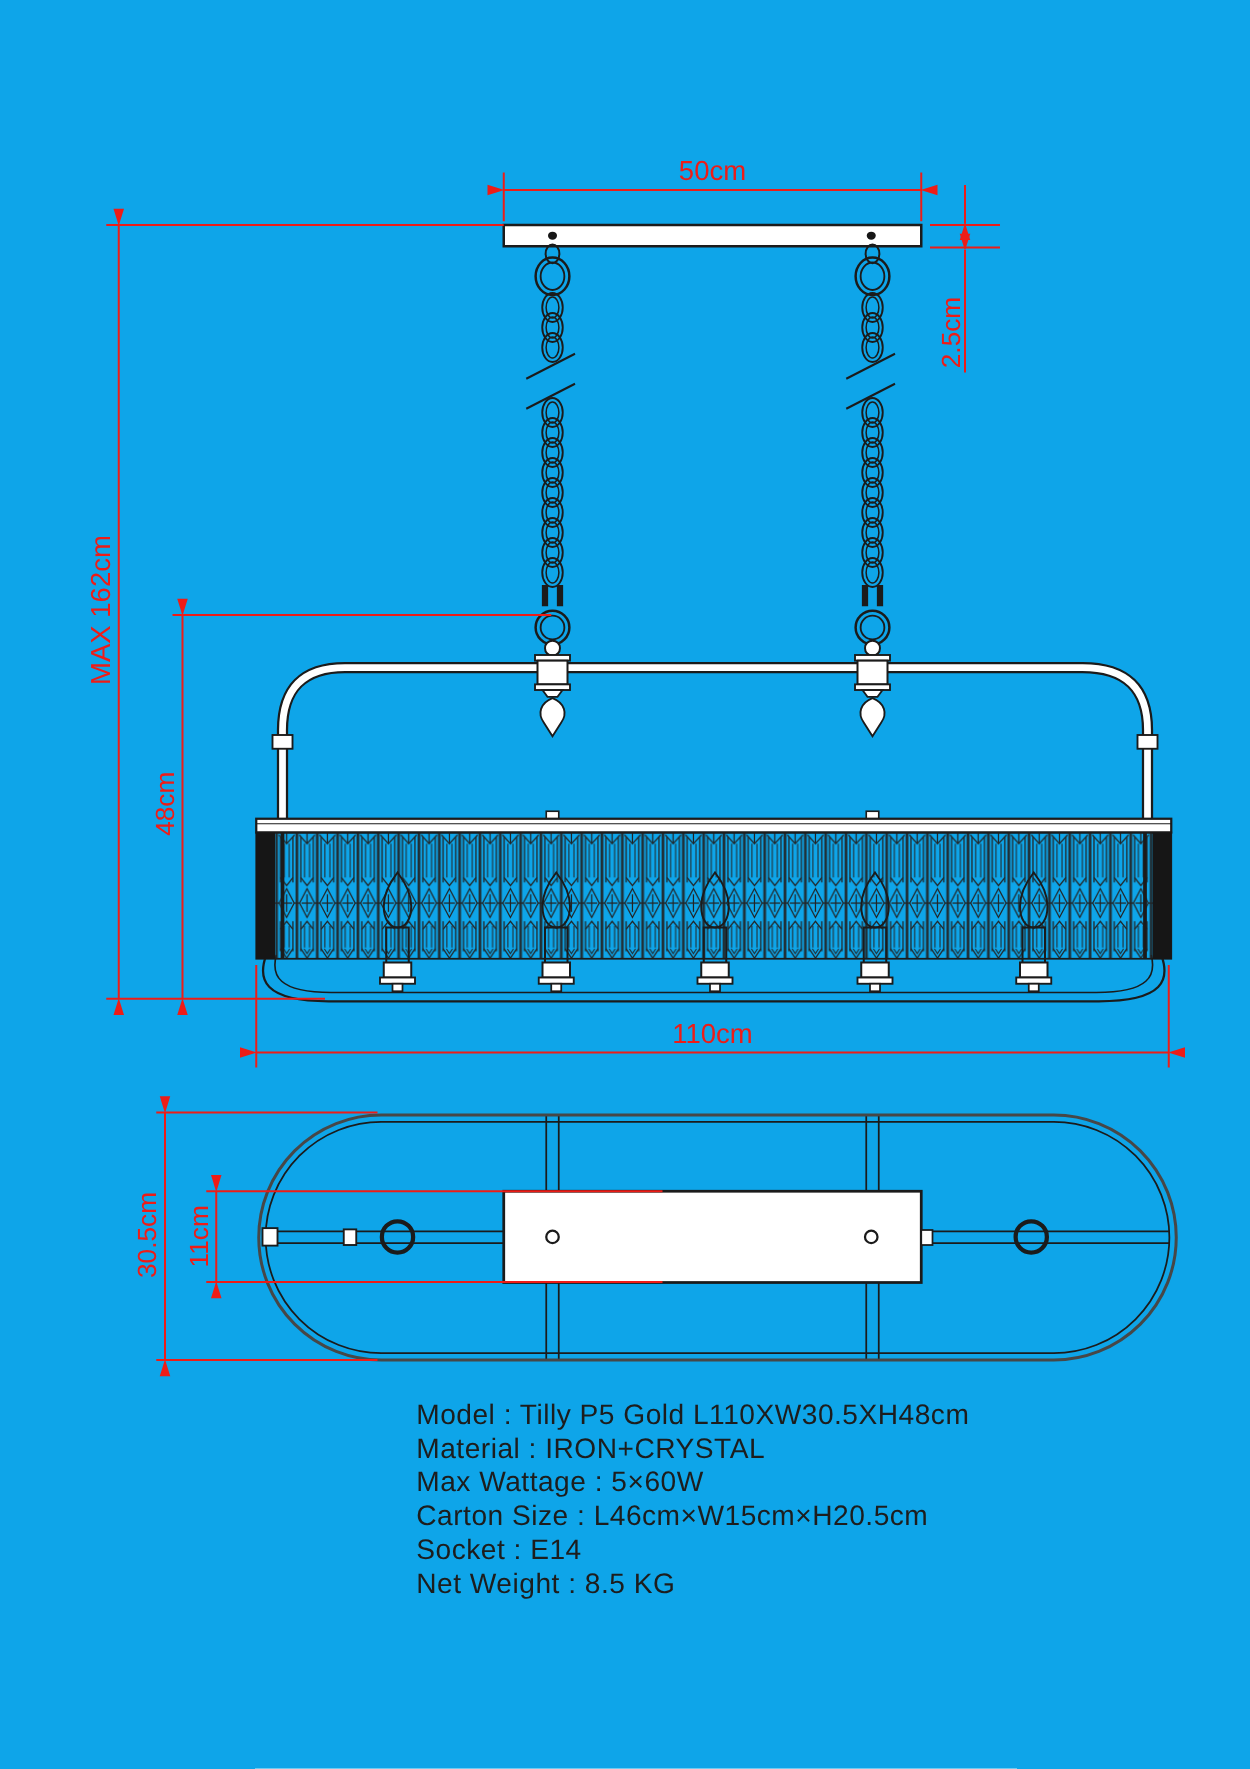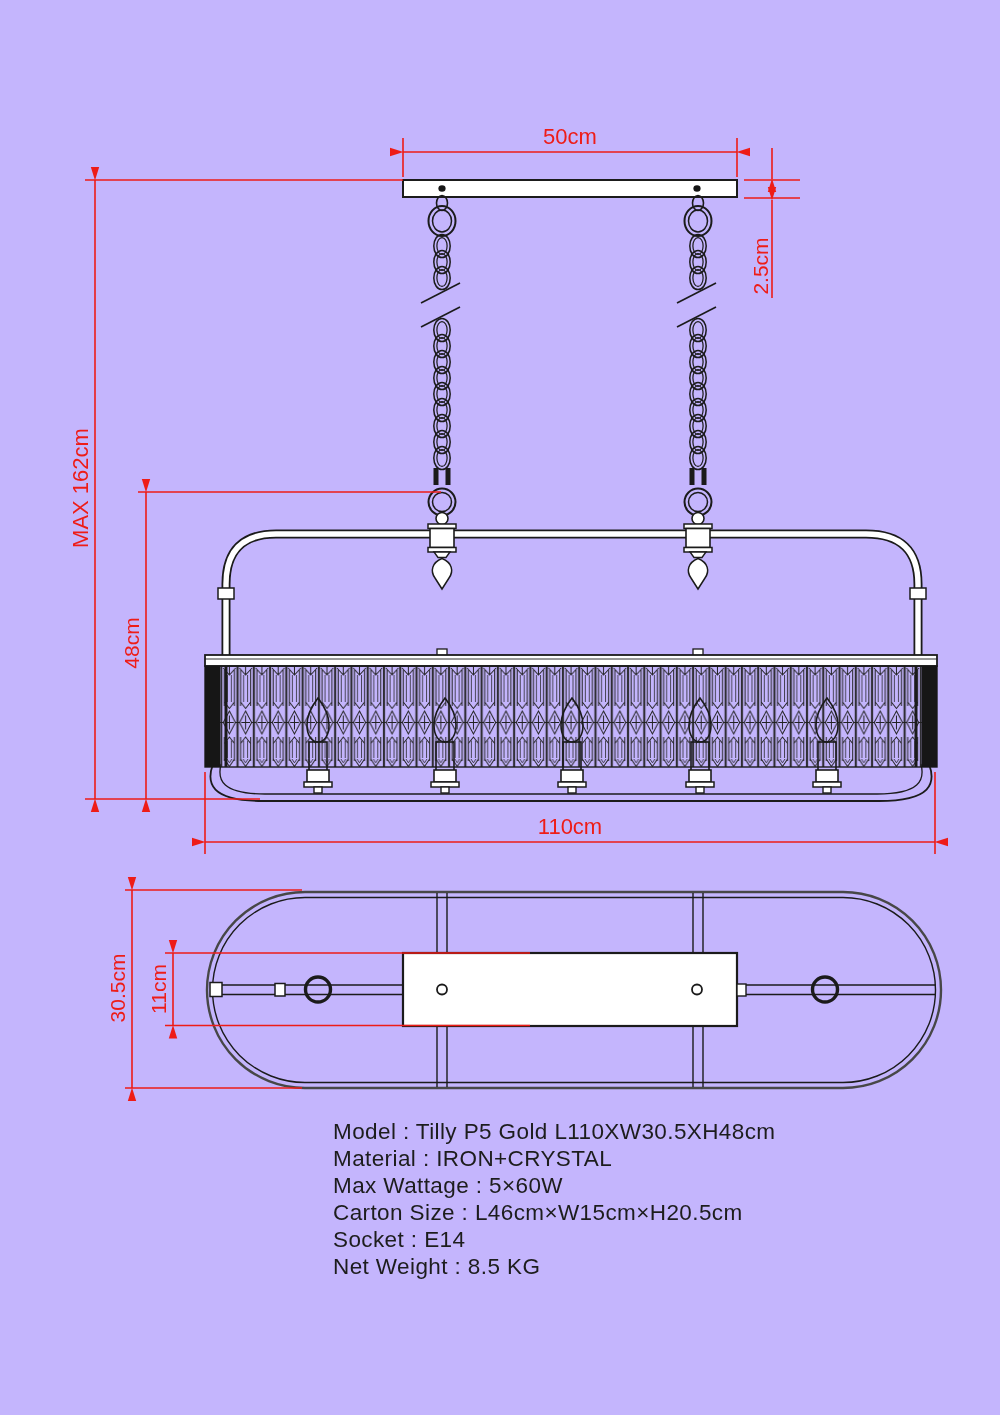--- a/index.html
+++ b/index.html
@@ -1,16 +1,16 @@
 <!DOCTYPE html>
 <html><head>
 <meta charset="utf-8">
 <style>
   html,body{margin:0;padding:0;background:#ffffff;}
-  .page{width:1000px;height:1415px;position:relative;background:#c4b5fd;overflow:hidden;}
+  .page{width:1000px;height:1415px;position:relative;background:#0ea5e9;overflow:hidden;}
   svg{display:block;}
   .blk{stroke:#1b1b1b;fill:none;}
   .blkfill{fill:#ffffff;stroke:#1b1b1b;}
   .dark{fill:#161616;stroke:none;}
   .dim{stroke:#ee1c17;fill:none;stroke-width:1.6;}
   .dimtxt{fill:#ee1c17;font-family:"Liberation Sans",sans-serif;font-size:22px;}
   .dimtxt-sm{fill:#ee1c17;font-family:"Liberation Sans",sans-serif;font-size:21px;}
   .spec{fill:#1d1d1d;font-family:"Liberation Sans",sans-serif;font-size:22.5px;letter-spacing:0.4px;}
   .gray{stroke:#474747;fill:none;}
 </style>

